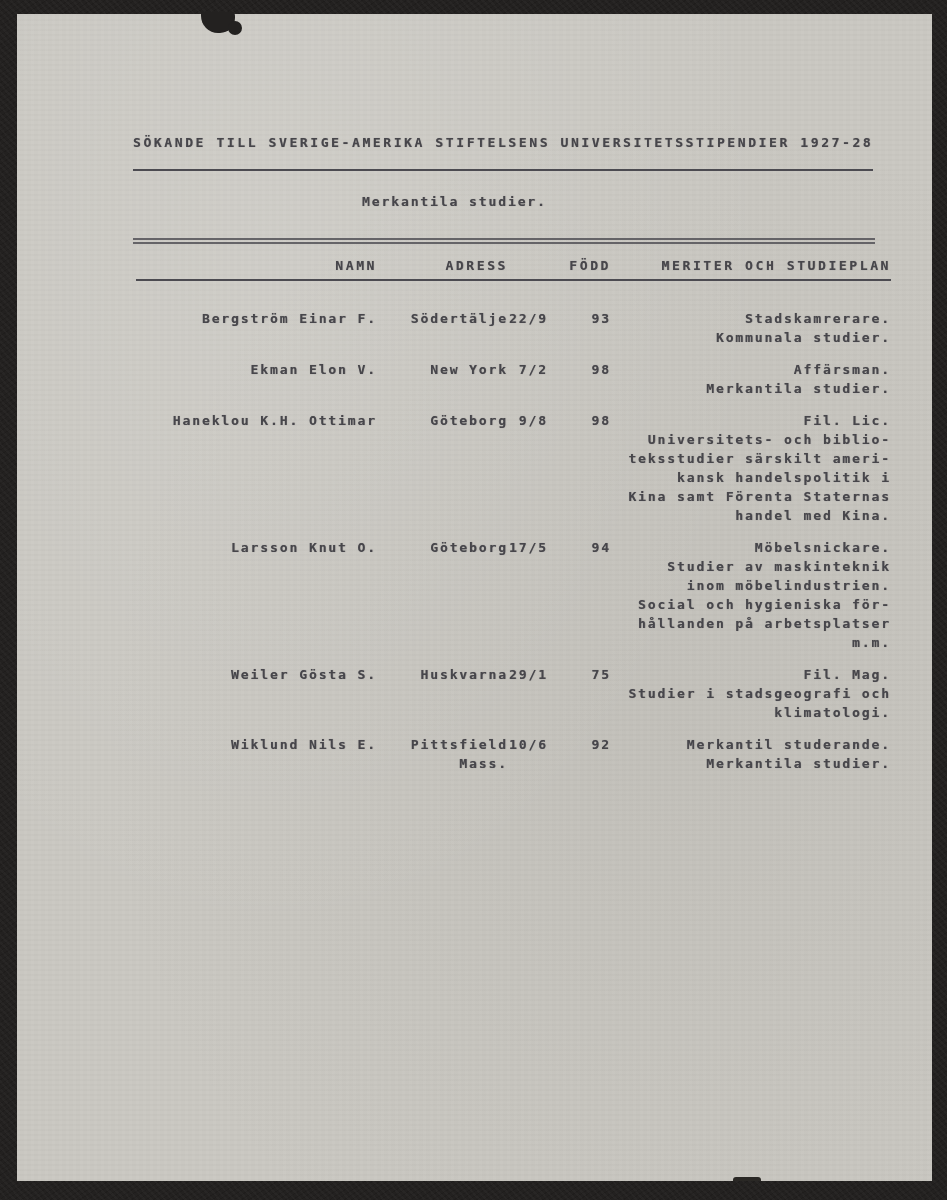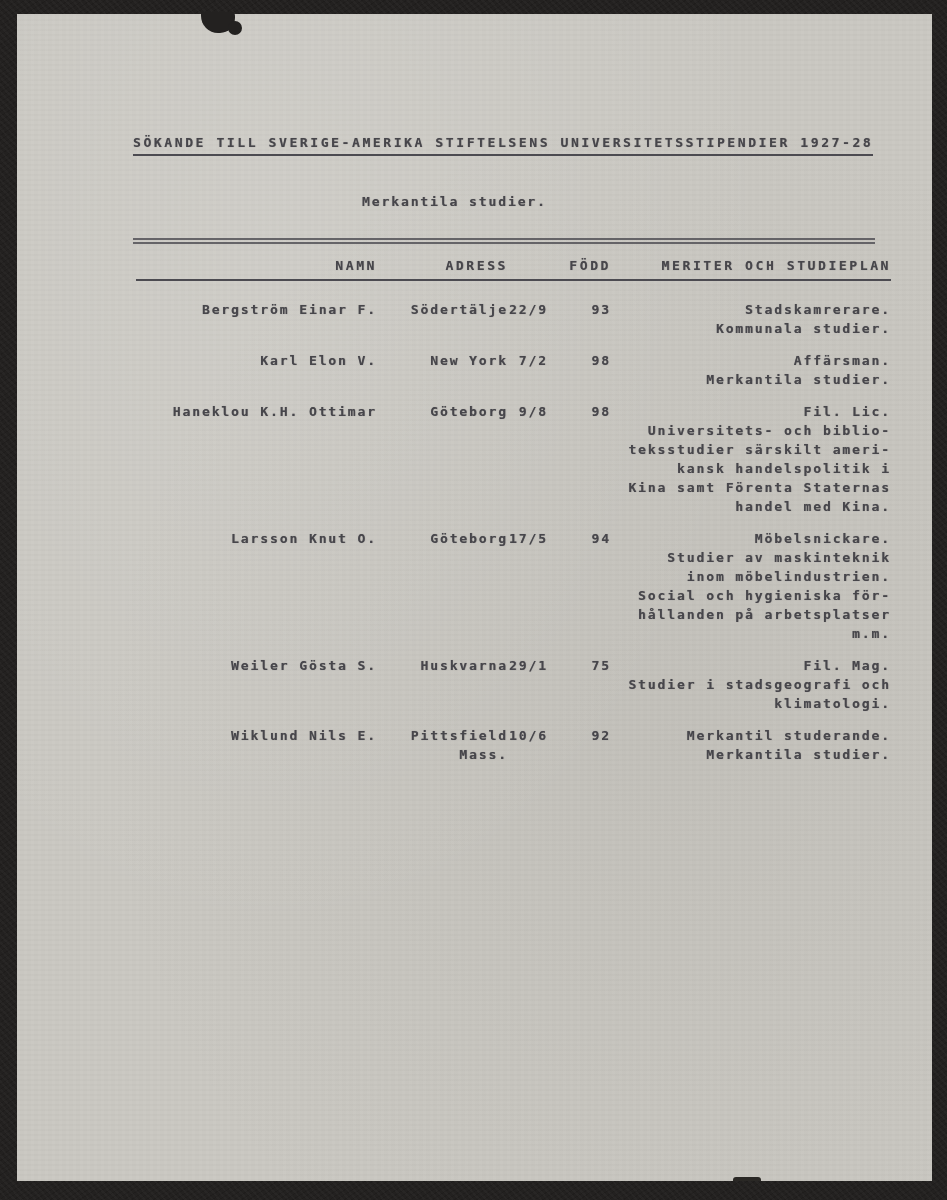--- a/index.html
+++ b/index.html
@@ -47,21 +47,21 @@
   .typed{
     color:var(--ink);
     font-weight:700;
     font-size:13px;
     text-shadow:0.3px 0.3px 0.7px rgba(62,60,66,0.55);
   }
   .doc-title{
     position:absolute;left:116px;top:121px;
     letter-spacing:2.6px;line-height:16px;white-space:nowrap;
     border-bottom:2.4px solid var(--ink-rule);
-    padding-bottom:3px;
+    padding-bottom:18px;
   }
   .doc-subtitle{
     position:absolute;left:345px;top:180px;
     letter-spacing:1.9px;white-space:nowrap;
   }
   .rule-top{
     position:absolute;left:116px;top:224px;width:742px;height:6px;
     border-top:2px solid var(--ink-rule);
     border-bottom:2px solid var(--ink-rule);
     opacity:.8;
@@ -78,21 +78,21 @@
   }
   table.applicants th{
     letter-spacing:2.6px;line-height:14px;white-space:nowrap;
     padding:0 0 6px 0;
     border-bottom:2.4px solid var(--ink-rule);
   }
   table.applicants td{
     letter-spacing:1.9px;line-height:19px;
     padding:0 0 13px 0;white-space:nowrap;
   }
-  table.applicants tbody tr:first-child td{padding-top:19px;}
+  table.applicants tbody tr:first-child td{padding-top:28px;}
   td.c-day{text-align:right;}
   td.c-year{padding-left:17px;margin-left:16px;}
   .col-name{width:241px;}
   .col-addr{width:131px;}
   .col-day{width:40px;}
   .col-year{width:63px;}
   .col-merit{width:280px;}
 </style>
 </head>
 <body>
@@ -138,21 +138,21 @@
             <td class="c-year">
               <div>93</div>
             </td>
             <td class="c-merit">
               <div>Stadskamrerare.</div>
               <div>Kommunala studier.</div>
             </td>
           </tr>
           <tr>
             <td class="c-name">
-              <div>Karl Elon V.</div>
+              <div>Ekman Elon V.</div>
             </td>
             <td class="c-addr">
               <div>New York</div>
             </td>
             <td class="c-day">
               <div>7/2</div>
             </td>
             <td class="c-year">
               <div>98</div>
             </td>

